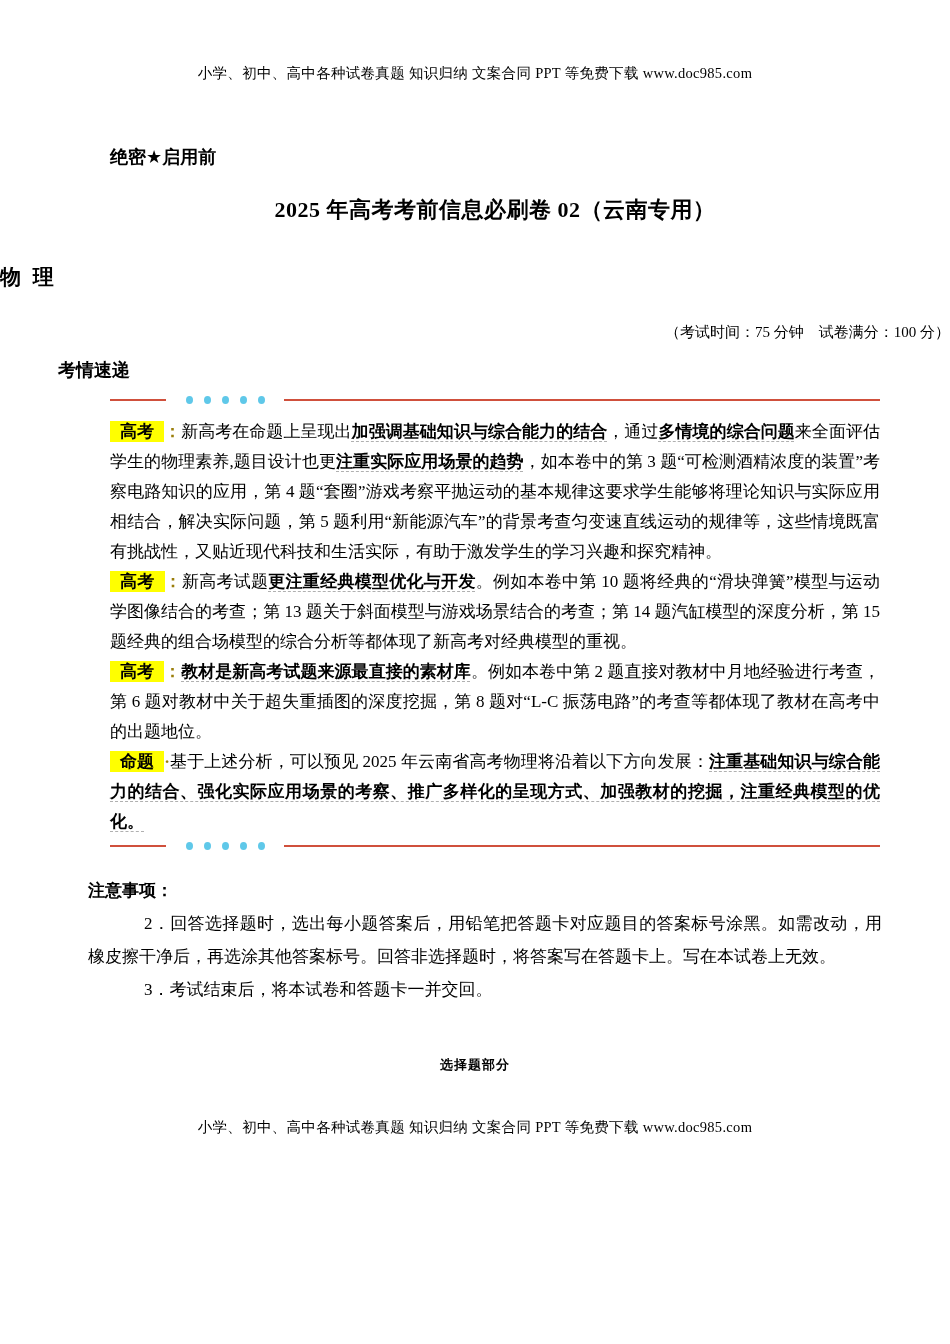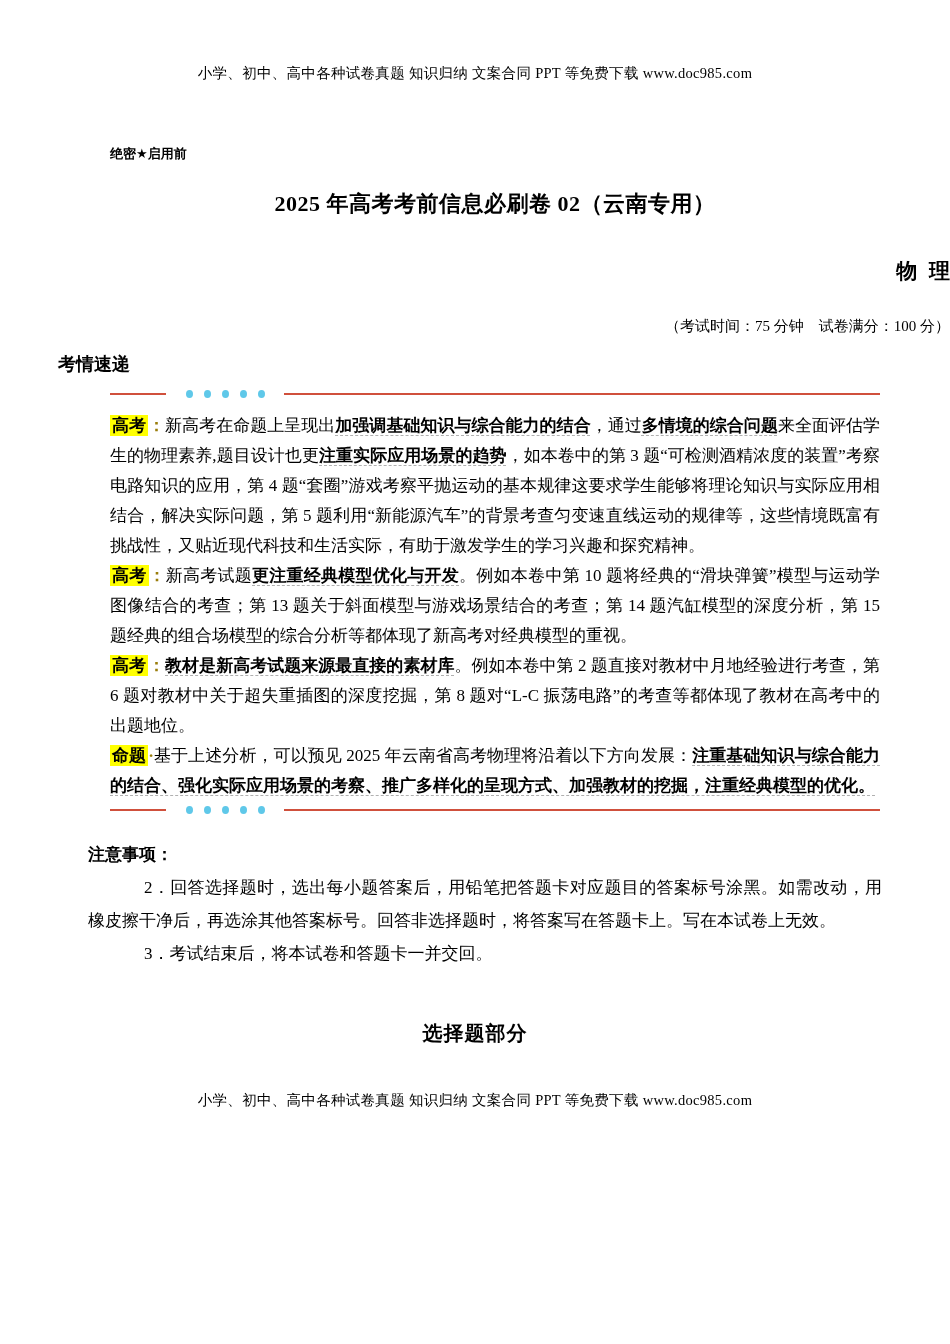--- a/index.html
+++ b/index.html
@@ -22,33 +22,33 @@
     padding-top:64px;
     text-align:center;
     font-size:14.5px;
     letter-spacing:.3px;
   }
   .top-note .url,.footer-note .url{text-align:center;}
   .classification{
     margin:62px 0 0 110px;
     font-family:"Liberation Sans","DejaVu Sans",sans-serif;
     font-weight:bold;
-    font-size:13px;
+    font-size:18px;
   }
   .title{
     margin:26px 0 0 0;
     text-align:center;
     font-size:22px;
     font-weight:bold;
     letter-spacing:.5px;
     padding-left:40px;
   }
   .subject{
     margin:38px 0 0 0;
-    text-align:right;
+    text-align:left;
     font-family:"Liberation Sans","DejaVu Sans",sans-serif;
     font-weight:bold;
     font-size:21px;
     white-space:pre;
   }
   .exam-info{
     margin:32px 0 16px 0;
     text-align:right;
     font-size:15px;
   }
@@ -80,21 +80,21 @@
     width:770px;
     font-size:17px;
     line-height:30px;
     text-align:justify;
   }
   .para{margin:0;}
   .hl{
     background:var(--hl);
     font-family:"Liberation Sans","DejaVu Sans",sans-serif;
     font-weight:bold;
-    padding:1px 2px;
+    padding:1px 10px;
   }
   .sep{
     color:var(--sep);
     font-weight:bold;
   }
   .seg-bold{
     font-family:"Liberation Sans","DejaVu Sans",sans-serif;
     font-weight:bold;
     text-decoration-line:underline;
     text-decoration-style:dashed;
@@ -115,21 +115,21 @@
   }
   .note-item{
     text-indent:56px;
     text-align:justify;
   }
   .part-title{
     margin:50px 0 0 0;
     text-align:center;
     font-family:"Liberation Sans","DejaVu Sans",sans-serif;
     font-weight:bold;
-    font-size:20px;
+    font-size:13px;
     letter-spacing:1px;
   }
   .footer-note{
     margin-top:44px;
     text-align:center;
     font-size:14.5px;
     letter-spacing:.3px;
   }
 </style>
 </head>

